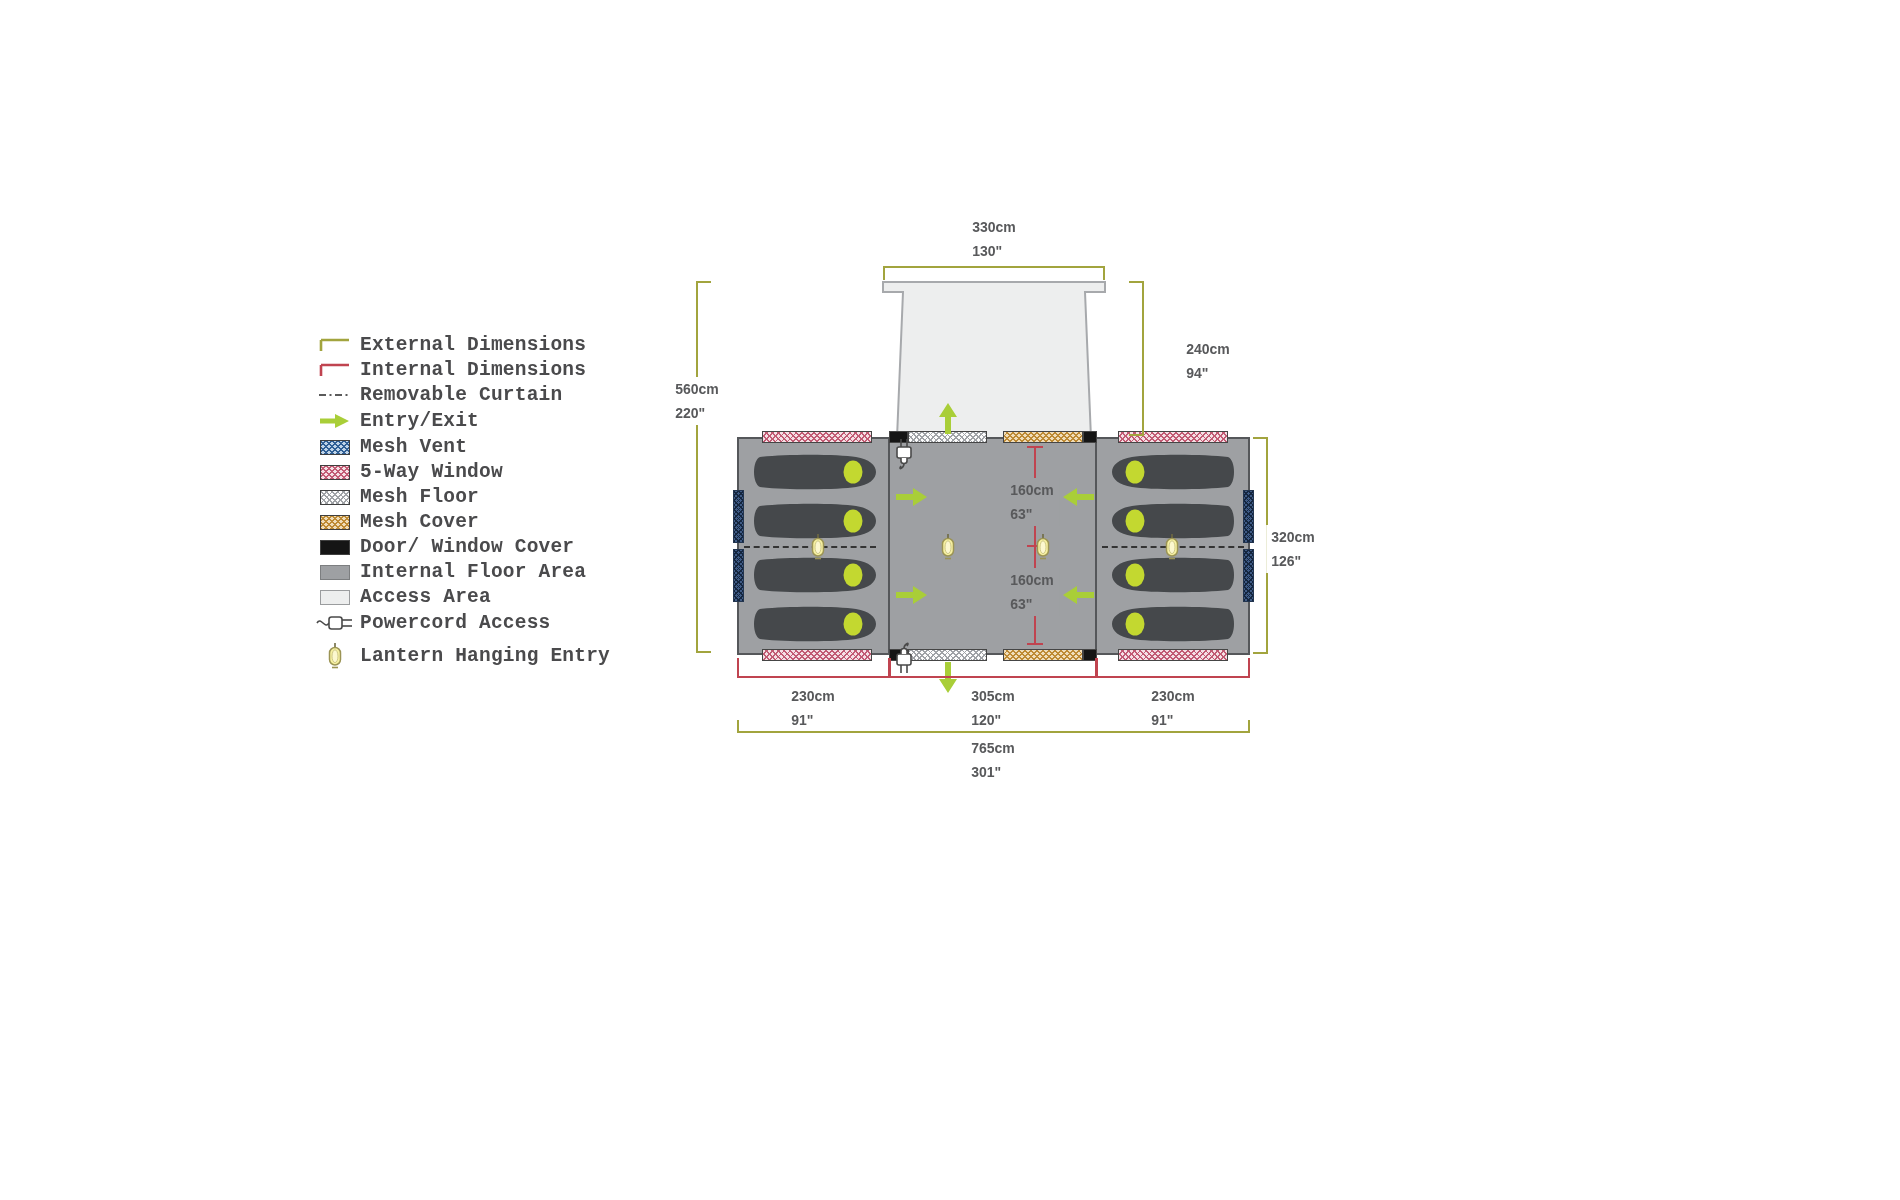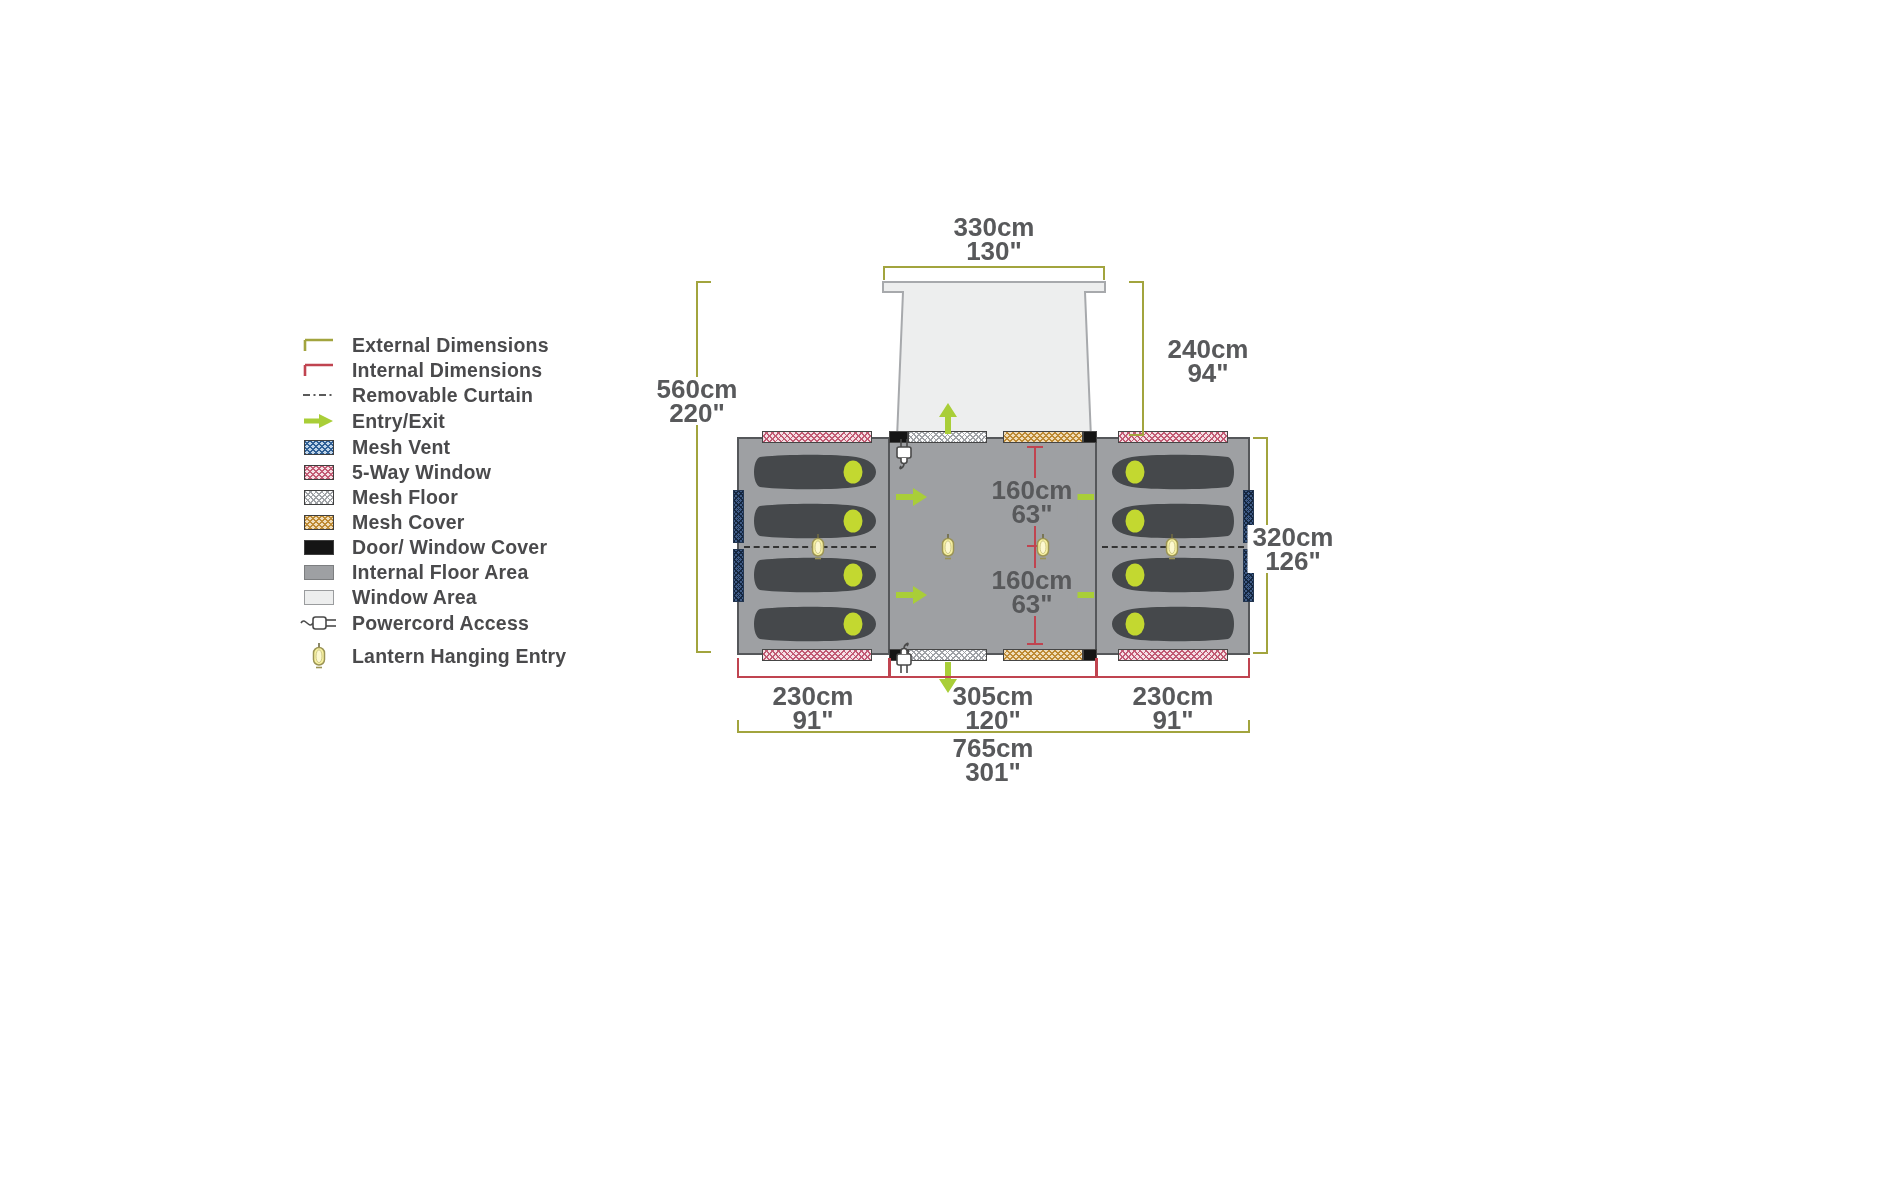--- a/index.html
+++ b/index.html
@@ -1,38 +1,38 @@
 <!DOCTYPE html>
 <html><head>
 <meta charset="utf-8">
 <style>
   html,body{margin:0;padding:0;background:#fff;font-family:"Liberation Sans",sans-serif;}
   #canvas{position:relative;width:1900px;height:1200px;overflow:hidden;background:#fff;}
   .abs{position:absolute;}
 
   
-  .lg-row{position:absolute;left:300px;height:24px;display:flex;align-items:center;gap:14px;}
+  .lg-row{position:absolute;left:316px;height:24px;display:flex;align-items:center;gap:6px;font-family:Liberation Mono, monospace;}
   .lg-icon{width:38px;flex:0 0 38px;display:flex;justify-content:center;align-items:center;}
   .lg-label{font-size:19.5px;font-weight:bold;color:#4A4A4C;letter-spacing:.2px;white-space:nowrap;}
   .swatch{width:30px;height:15px;border:1.3px solid #3f3f3f;box-sizing:border-box;}
 
   
   .h-pink{background-color:#F5E0E5;background-image:repeating-linear-gradient(45deg,#C25B74 0 1.3px,transparent 1.3px 4.2px),repeating-linear-gradient(-45deg,#C25B74 0 1.3px,transparent 1.3px 4.2px);}
   .h-blue{background-color:#BFD4E8;background-image:repeating-linear-gradient(45deg,#2F5F95 0 1.3px,transparent 1.3px 4.2px),repeating-linear-gradient(-45deg,#2F5F95 0 1.3px,transparent 1.3px 4.2px);}
   .h-navy{background-color:#3F5B86;background-image:repeating-linear-gradient(45deg,#14263F 0 1.2px,transparent 1.2px 3.2px),repeating-linear-gradient(-45deg,#14263F 0 1.2px,transparent 1.2px 3.2px);}
   .h-gray{background-color:#FDFDFD;background-image:repeating-linear-gradient(45deg,#9FA2A6 0 1.2px,transparent 1.2px 4px),repeating-linear-gradient(-45deg,#9FA2A6 0 1.2px,transparent 1.2px 4px);}
   .h-orange{background-color:#F0DDB9;background-image:repeating-linear-gradient(45deg,#BE8A33 0 1.3px,transparent 1.3px 4.2px),repeating-linear-gradient(-45deg,#BE8A33 0 1.3px,transparent 1.3px 4.2px);}
   .cover{background:#151515;}
   .floor{background:#9EA0A3;}
 
   .strip{position:absolute;height:12px;border:1px solid #454545;box-sizing:border-box;}
   .vstrip{position:absolute;width:11px;border:1px solid #23354f;box-sizing:border-box;}
 
   
-  .dim{position:absolute;transform:translateX(-50%);text-align:center;font-weight:bold;font-size:26px;line-height:24px;color:#58595B;white-space:nowrap;}
+  .dim{position:absolute;transform:translateX(-50%);font-weight:bold;font-size:14px;line-height:24px;color:#58595B;white-space:nowrap;}
   .dim > div{padding:0 5px;}
   .bg-white > div{background:#fff;}
   .bg-floor > div{background:#9EA0A3;}
 
   .brk{position:absolute;box-sizing:border-box;}
   .tick{position:absolute;}
   .divider{position:absolute;width:2px;background:#55575A;}
   .curtain{position:absolute;height:0;border-top:2px dashed #343434;}
 </style>
 </head>
@@ -127,21 +127,21 @@
   <div class="lg-row" style="top:560px">
     <span class="lg-icon">
         <span class="swatch floor" style="border-color:#7c7e80"></span>
       </span>
     <span class="lg-label">Internal Floor Area</span>
   </div>
   <div class="lg-row" style="top:585px">
     <span class="lg-icon">
         <span class="swatch" style="background:#EDEEEE;border-color:#9a9c9e"></span>
       </span>
-    <span class="lg-label">Window Area</span>
+    <span class="lg-label">Access Area</span>
   </div>
   <div class="lg-row" style="top:611px">
     <span class="lg-icon">
       <svg width="38" height="20" viewBox="0 0 38 20">
         <path d="M1,10 C5,3 9,17 13,10" stroke="#4a4a4a" stroke-width="1.6" fill="none"></path>
         <g stroke="#4a4a4a" stroke-width="1.6" fill="#fff">
           <rect x="13" y="4" width="13" height="12" rx="2.5"></rect>
           <line x1="26" y1="7" x2="36" y2="7"></line>
           <line x1="26" y1="13" x2="36" y2="13"></line>
         </g>

